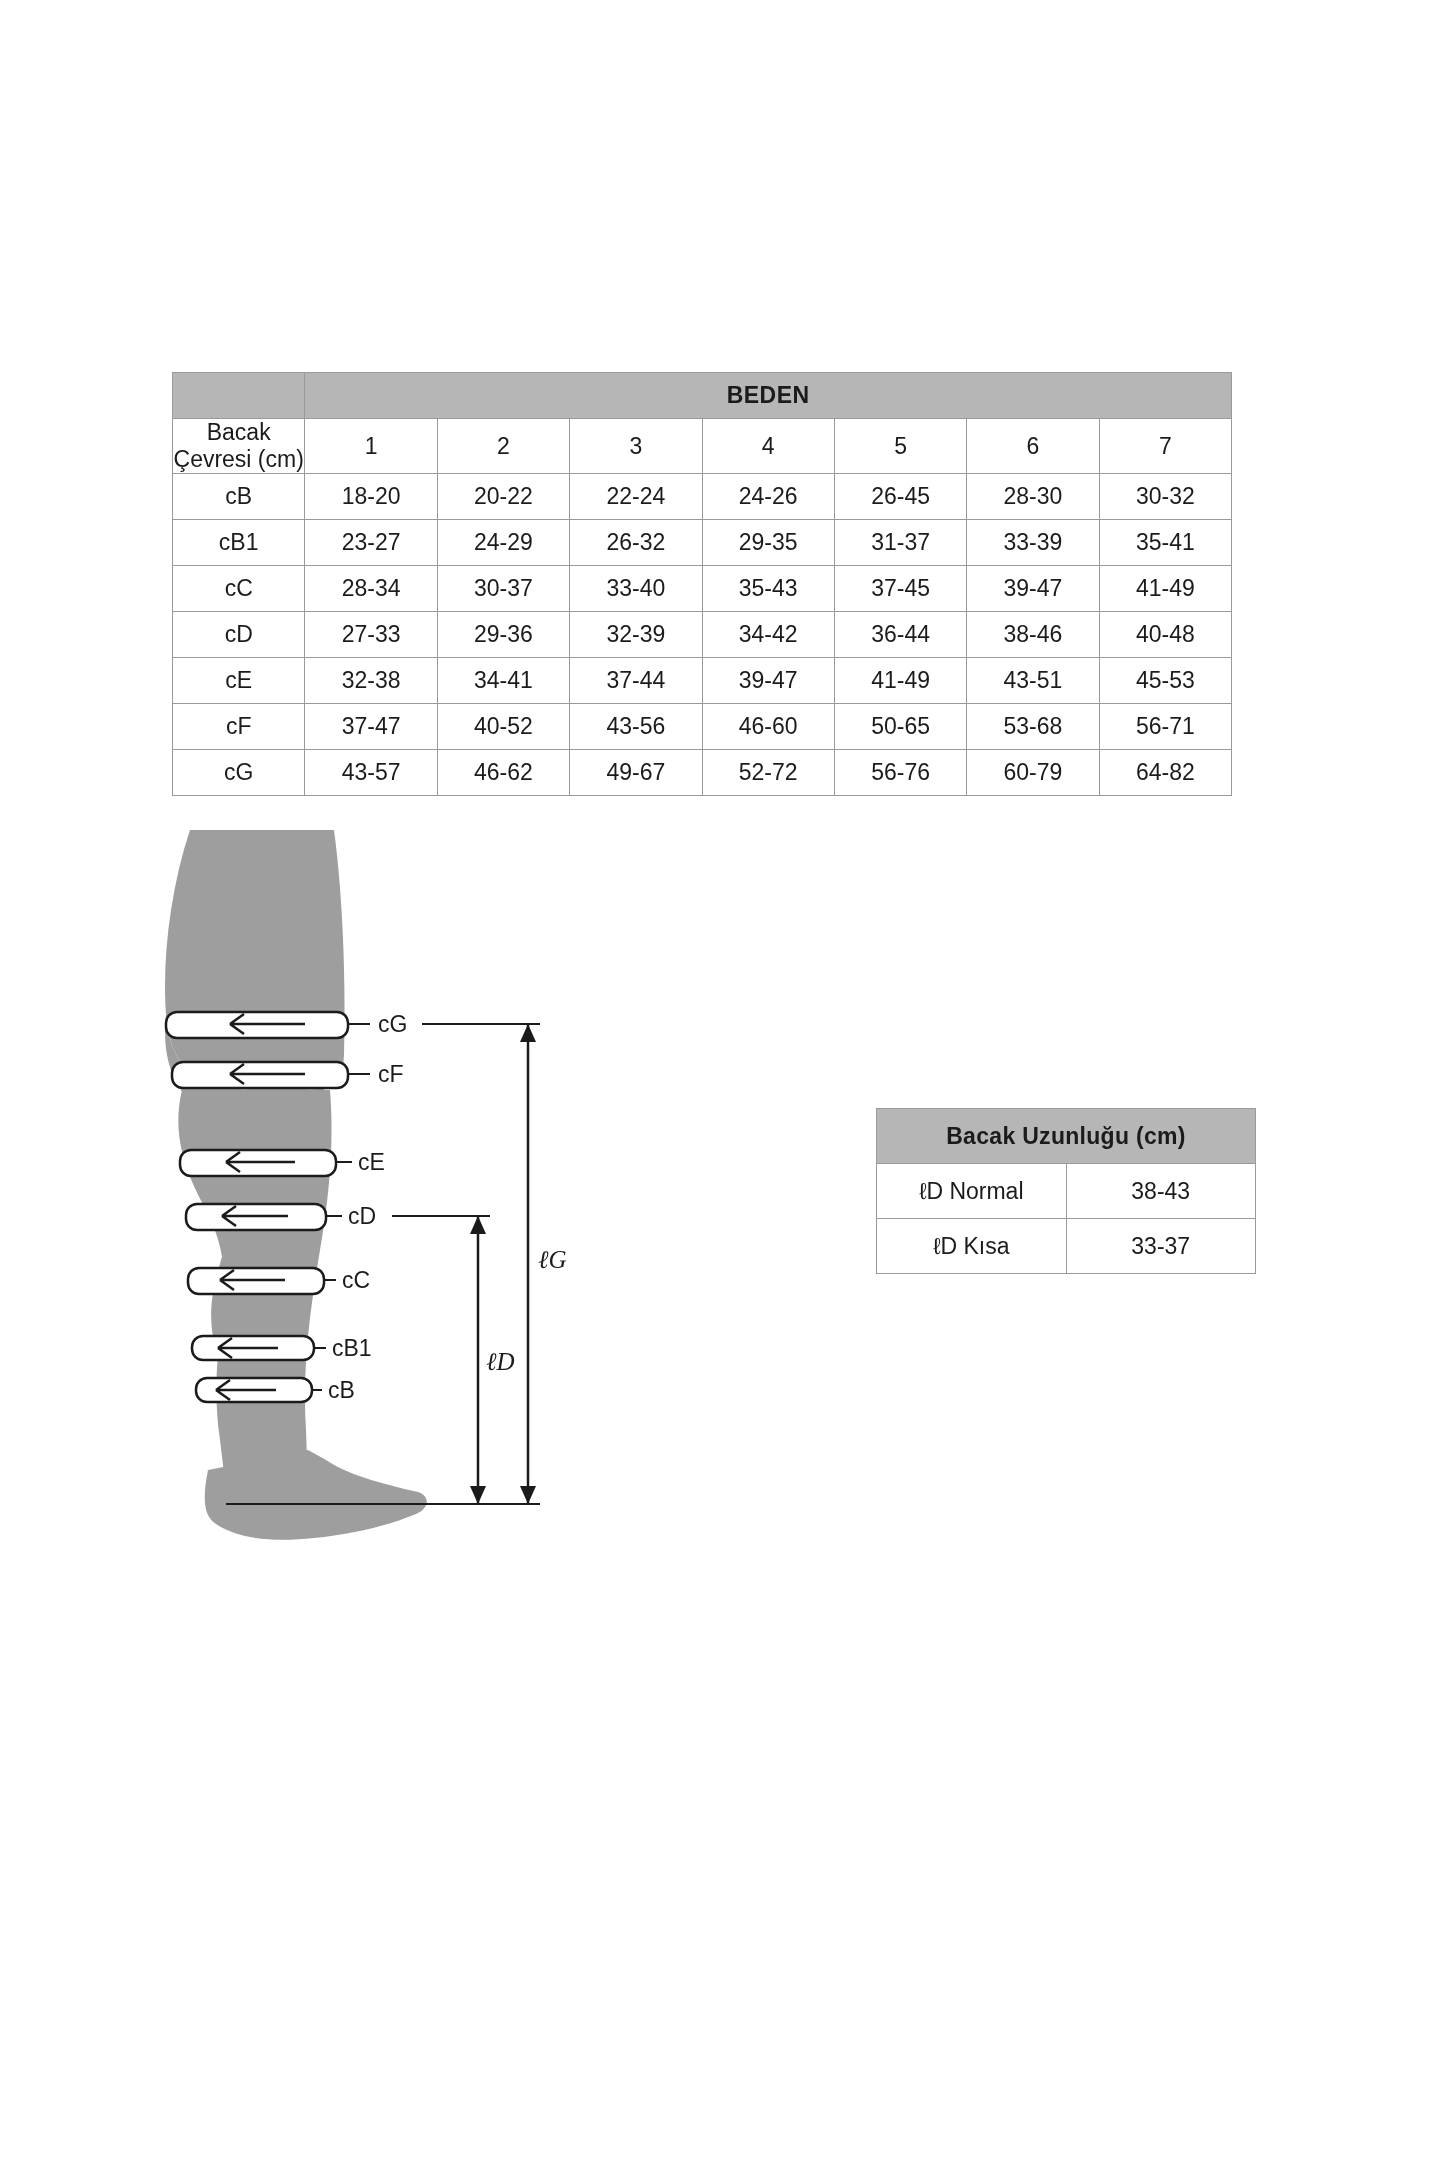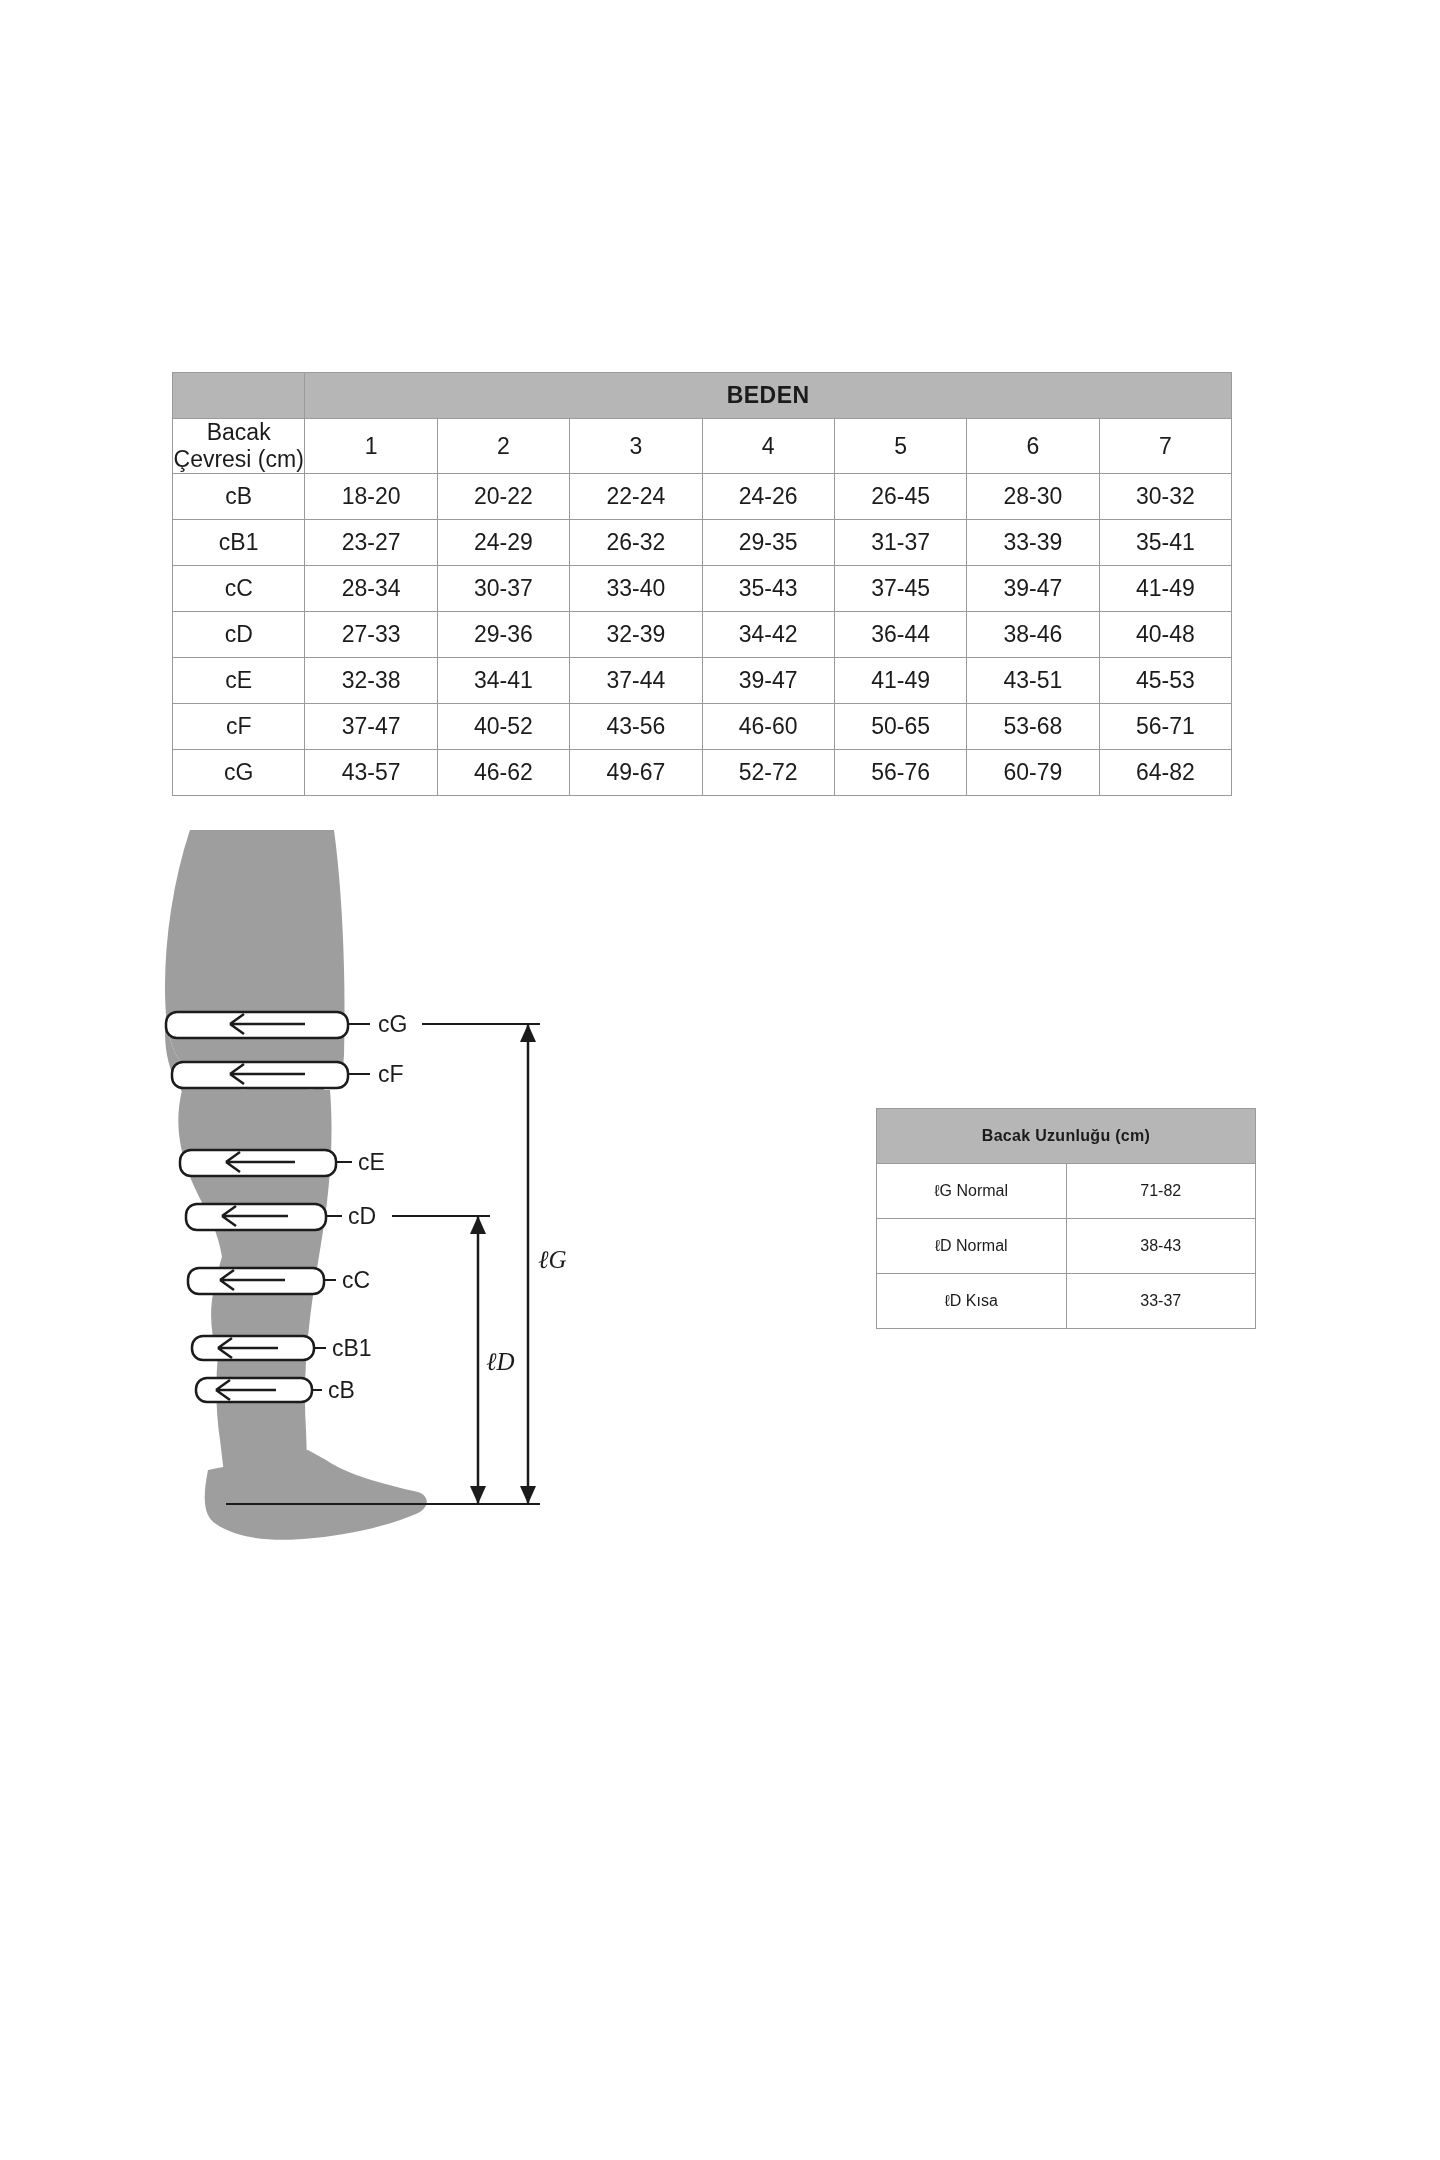--- a/index.html
+++ b/index.html
@@ -71,21 +71,21 @@
     width: 380px;
   }
   table.len-table {
     border-collapse: collapse;
     width: 380px;
     table-layout: fixed;
   }
   table.len-table td {
     border: 1px solid #9a9a9a;
     text-align: center;
-    font-size: 16px;
+    font-size: 23px;
     height: 54px;
     padding: 0;
     background: #ffffff;
     color: #1b1b1b;
   }
   table.len-table td.len-head {
     background: #b6b6b6;
     font-weight: bold;
     letter-spacing: 0.3px;
   }
@@ -210,24 +210,20 @@
         </tr>
       </tbody>
     </table>
   </div>
 
   <div class="len-table-wrap">
     <table class="len-table">
       <tbody>
         <tr>
           <td class="len-head" colspan="2">Bacak Uzunluğu (cm)</td>
-        </tr>
-        <tr>
-          <td class="len-name">ℓG Normal</td>
-          <td>71-82</td>
         </tr>
         <tr>
           <td class="len-name">ℓD Normal</td>
           <td>38-43</td>
         </tr>
         <tr>
           <td class="len-name">ℓD Kısa</td>
           <td>33-37</td>
         </tr>
       </tbody>

